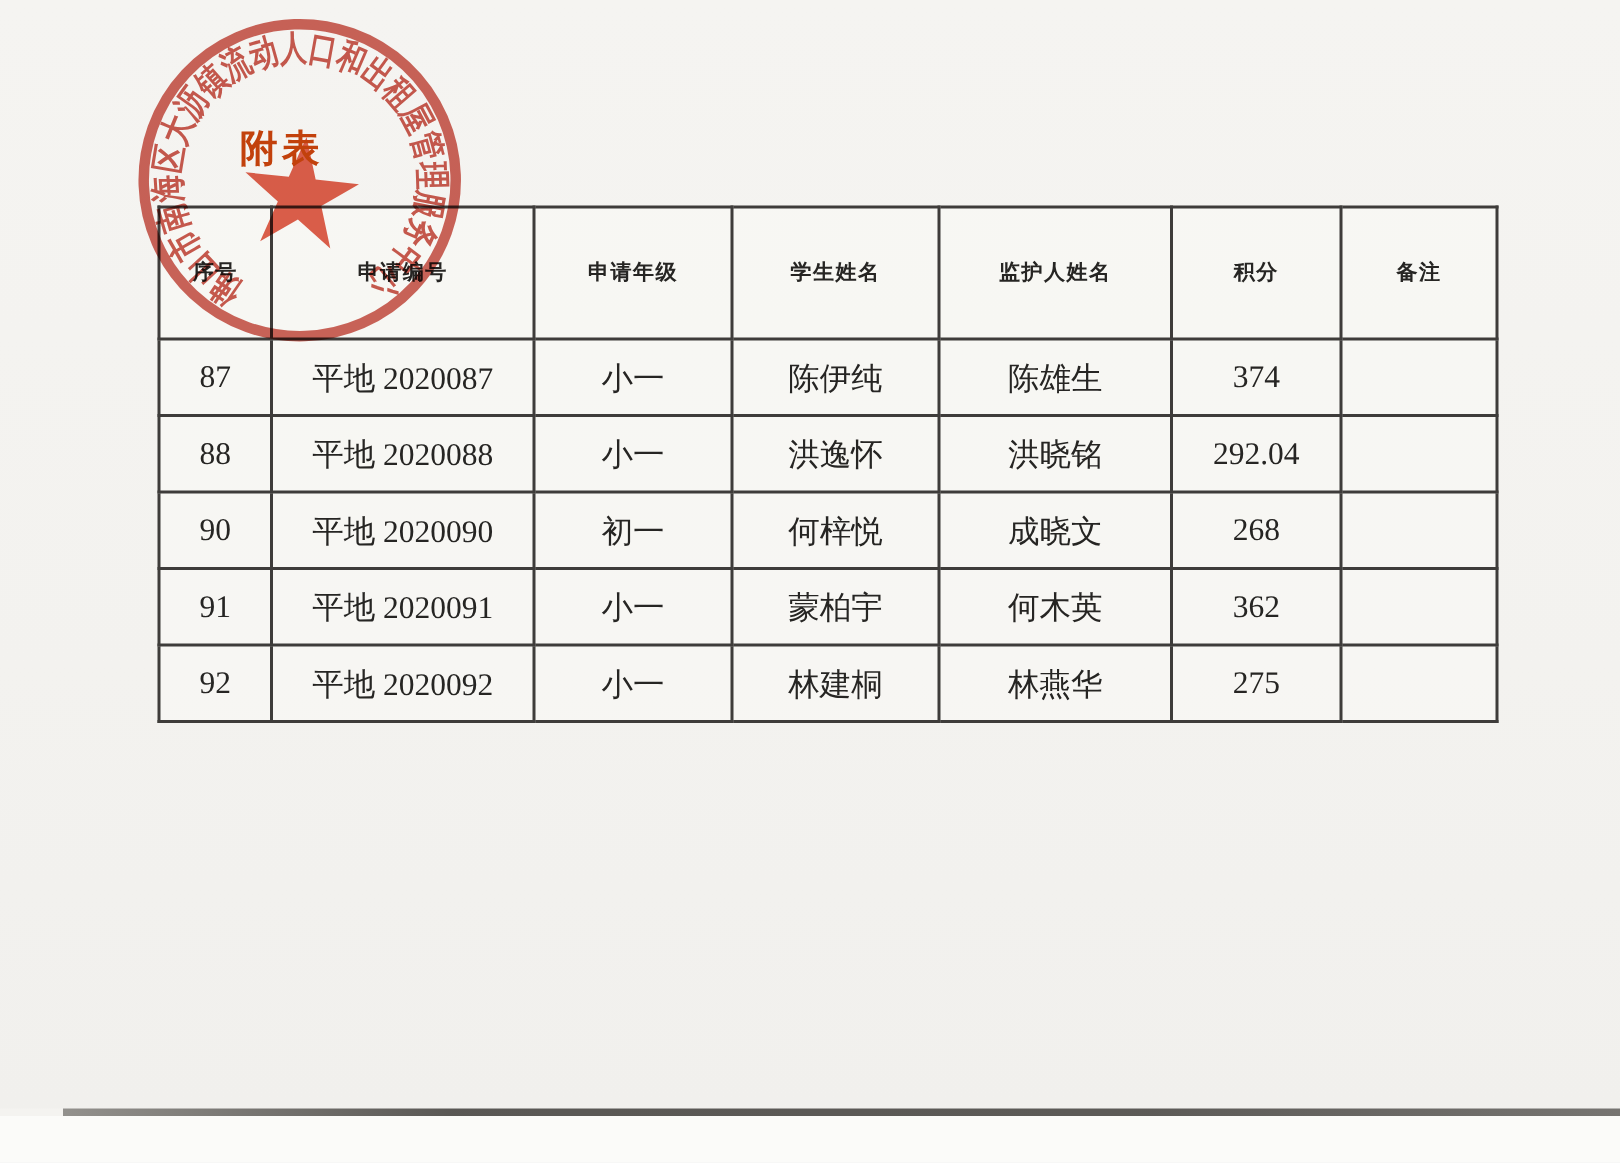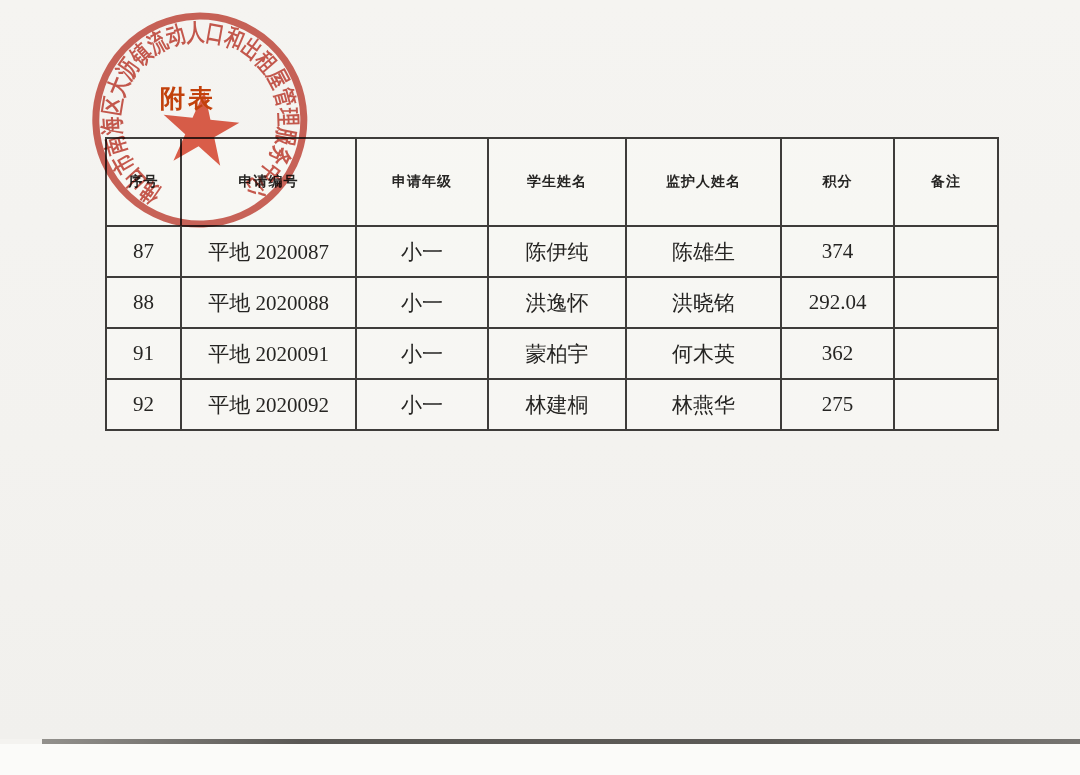--- a/index.html
+++ b/index.html
@@ -89,20 +89,29 @@
       <tr>
         <td>88</td>
         <td>平地 2020088</td>
         <td>小一</td>
         <td>洪逸怀</td>
         <td>洪晓铭</td>
         <td>292.04</td>
         <td></td>
       </tr>
       <tr>
+        <td>90</td>
+        <td>平地 2020090</td>
+        <td>初一</td>
+        <td>何梓悦</td>
+        <td>成晓文</td>
+        <td>268</td>
+        <td></td>
+      </tr>
+      <tr>
         <td>91</td>
         <td>平地 2020091</td>
         <td>小一</td>
         <td>蒙柏宇</td>
         <td>何木英</td>
         <td>362</td>
         <td></td>
       </tr>
       <tr>
         <td>92</td>

